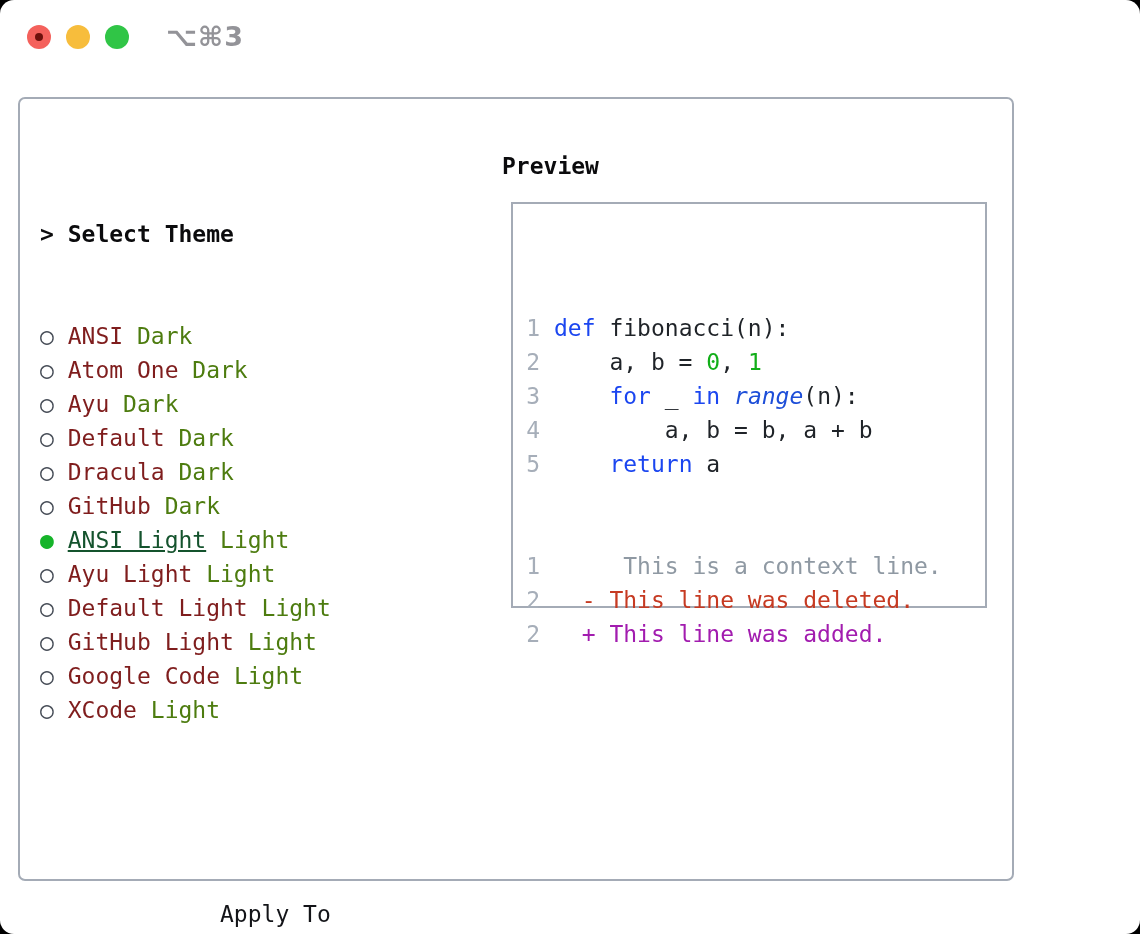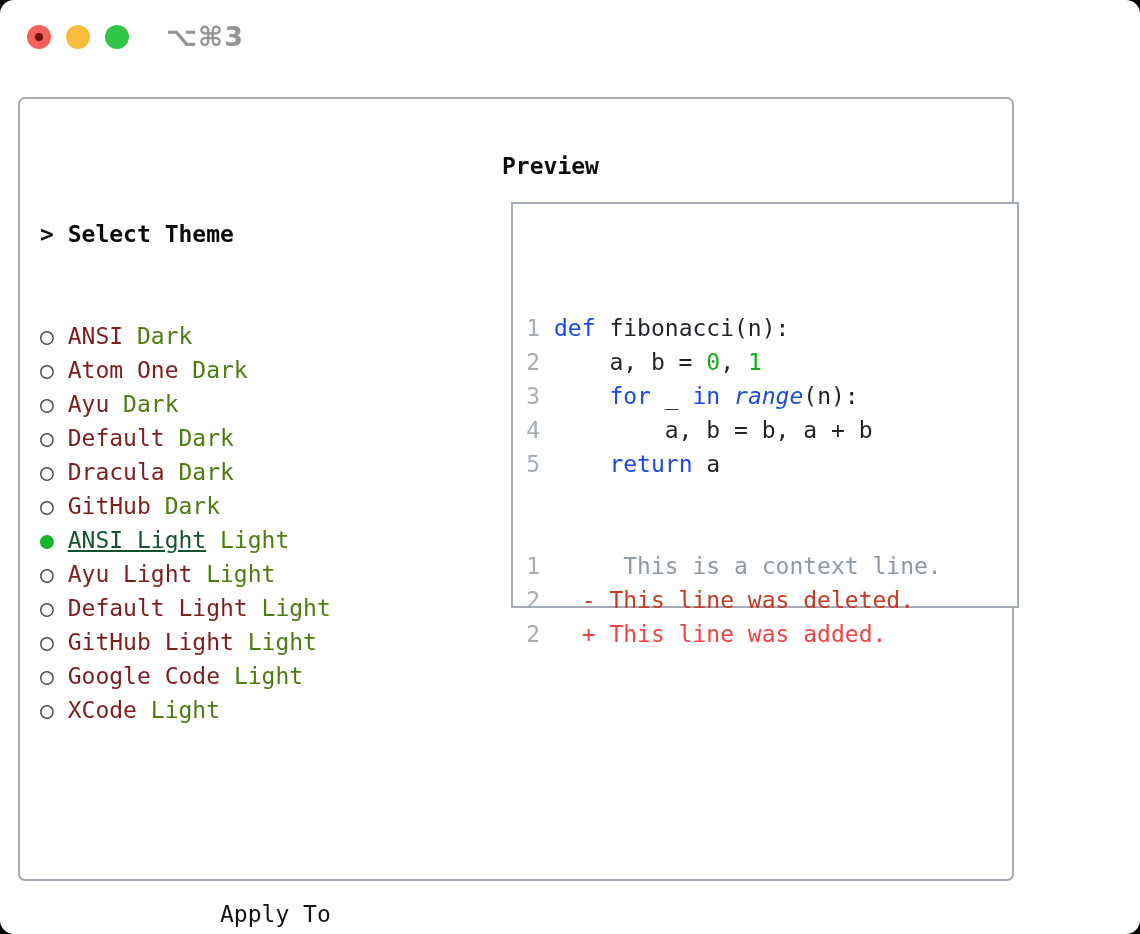--- a/index.html
+++ b/index.html
@@ -28,32 +28,32 @@
   .bullet.sel{color:#16b42a;}
   .tname{color:#7f1d1d;}
   .tname.sel{color:#14532d;text-decoration:underline;}
   .tvariant{color:#4d7c0f;}
   .applyhdr{color:#131418;text-align:right;}
 
   
   .pv-title{position:absolute;left:482px;top:50px;font-size:23px;line-height:34px;
             font-weight:bold;color:#0b0b0d;}
   .pv-box{position:absolute;left:491px;top:103px;width:472px;height:402px;
-          border:2px solid #a4abb6;background:#fff;padding-left:32px;}
+          border:2px solid #a4abb6;background:#fff;}
   .codewrap{position:absolute;left:13px;top:39px;font-size:23px;line-height:34px;white-space:pre;}
   .cline{height:34px;}
   .ln{display:inline-block;width:14px;text-align:right;margin-right:14px;color:#a6aeb9;}
   .diffwrap{}
   .seg.pl{color:#1f2328;}
   .seg.kw{color:#1b46f0;}
   .seg.bi{color:#1d4ed8;font-style:italic;}
   .seg.num{color:#12ae19;}
   .seg.ctx{color:#8f99a3;}
   .seg.del{color:#c63a22;}
-  .seg.add{color:#ef4444;}
+  .seg.add{color:#a21caf;}
 </style>
 </head>
 <body>
 
 <div class="window">
 
   <div class="traffic red">
       <span class="dot"></span>
     </div>
   <div class="traffic yellow"></div>

